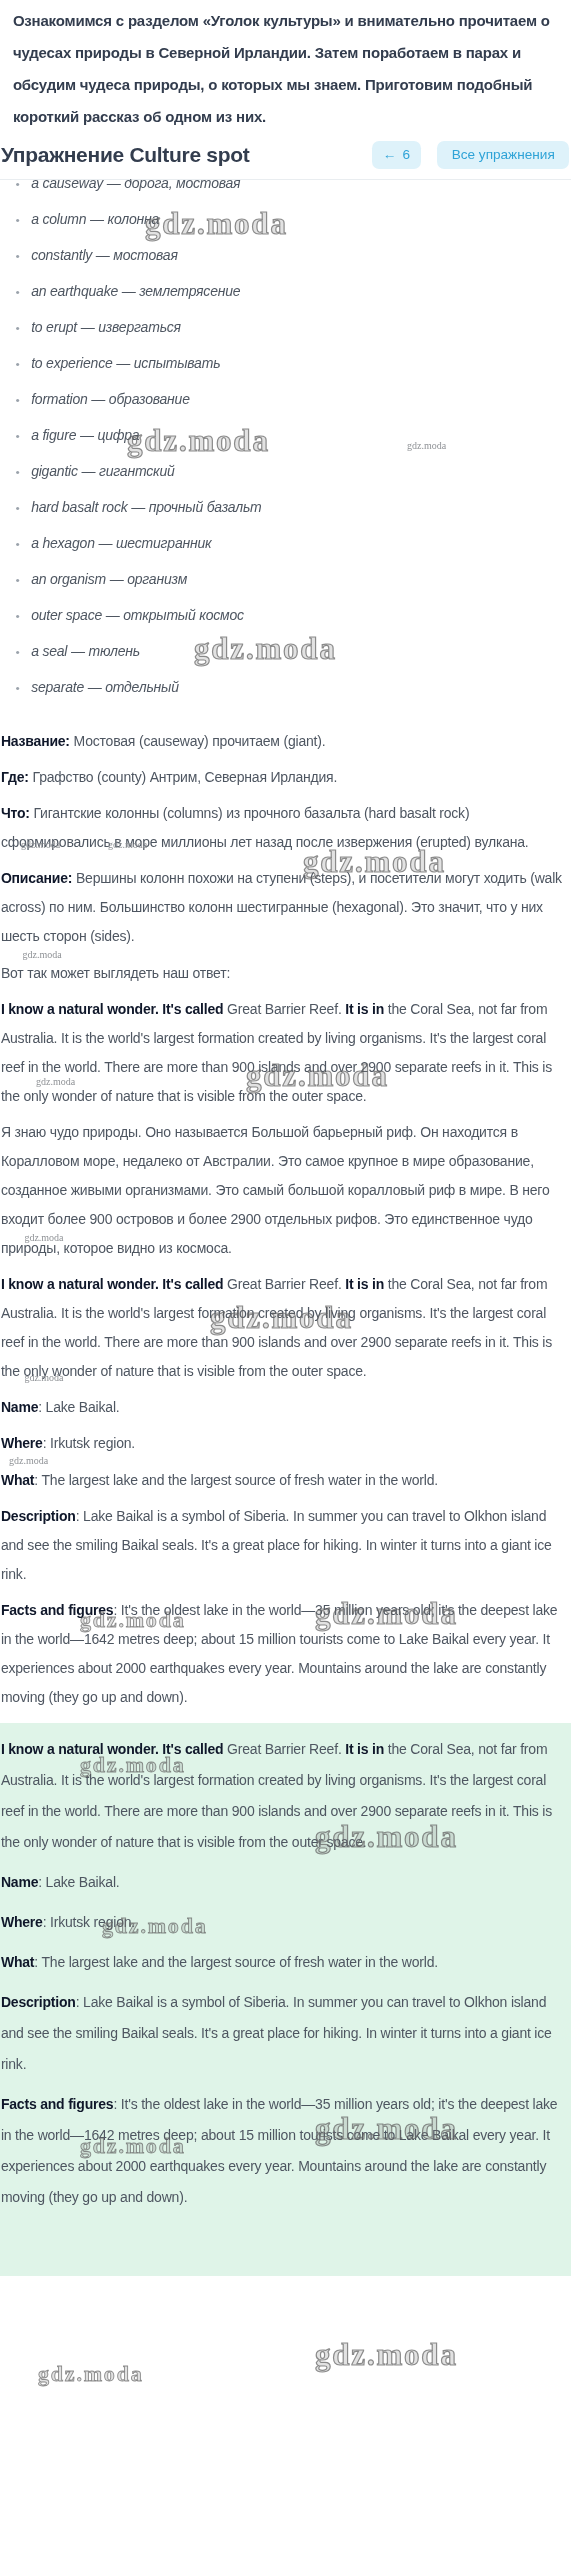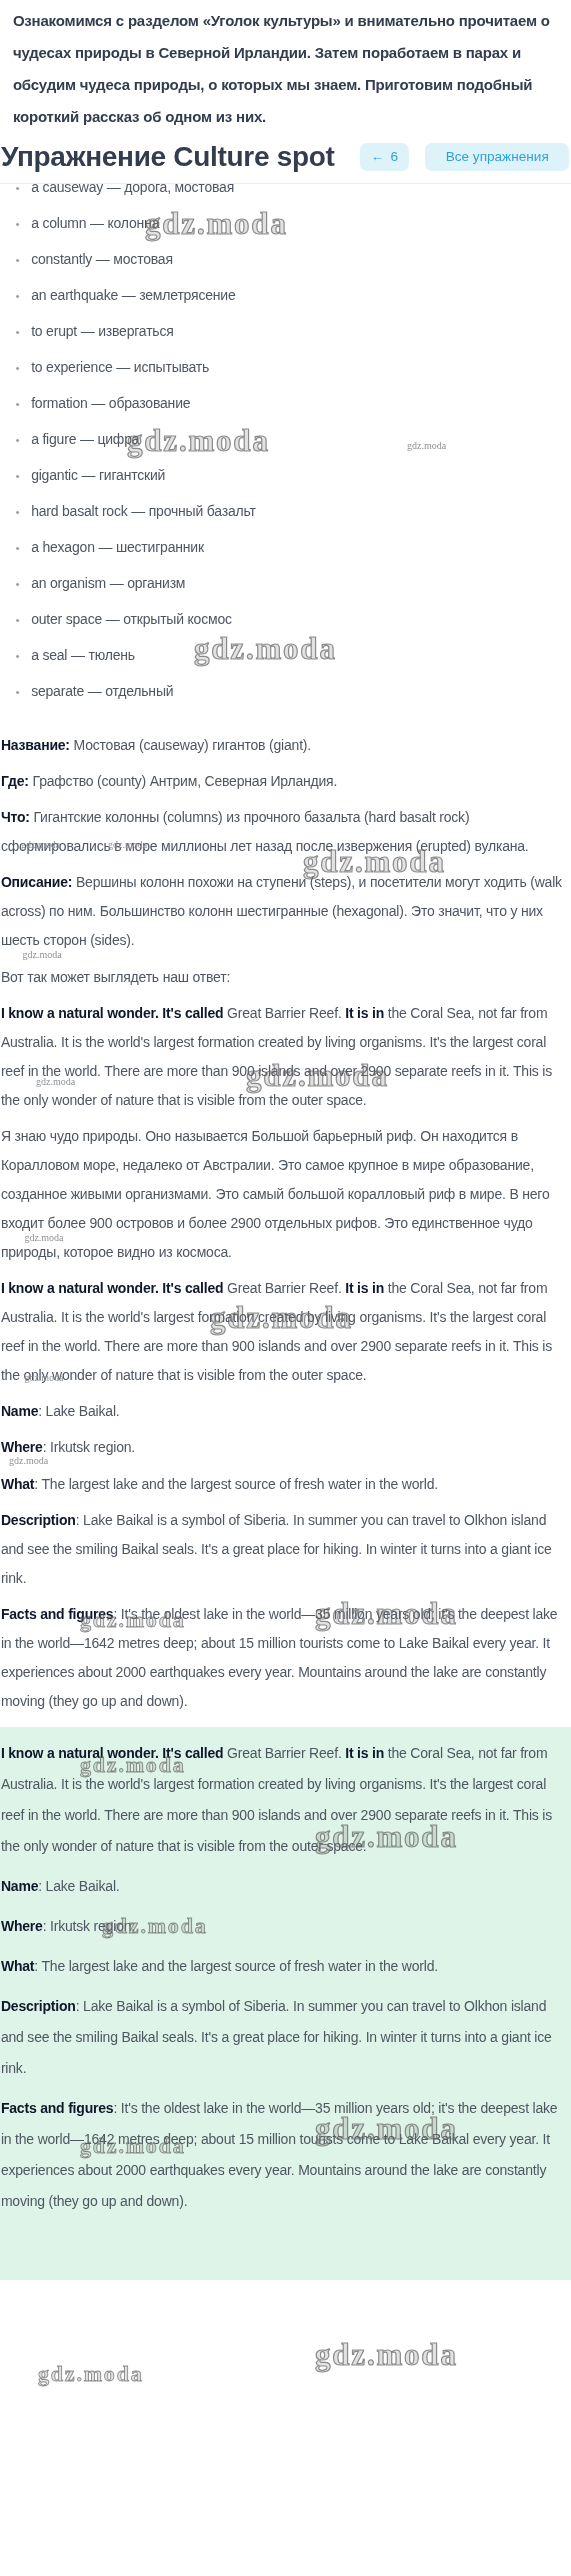--- a/index.html
+++ b/index.html
@@ -17,38 +17,38 @@
     font-size:15px;font-weight:bold;
     color:#333d4e;
     line-height:32px;letter-spacing:-0.2px;margin-left:12px;
   }
   
   .exercise-header{
     display:flex;align-items:center;justify-content:space-between;
     margin-top:7.2px;padding:0 1.8px 0 0.9px;
   }
   .exercise-title{
-    font-size:28px;font-weight:bold;color:#333d4e;letter-spacing:-0.3px;
+    font-size:21px;font-weight:bold;color:#333d4e;letter-spacing:-0.3px;
   }
   .header-buttons{display:flex;gap:16.3px;}
   .btn{
     background:#def2fa;color:#2fa3d7;
     border:none;border-radius:7.2px;
     font-family:inherit;font-size:13.6px;
     height:28px;display:flex;align-items:center;justify-content:center;
     cursor:pointer;white-space:nowrap;
   }
   .btn-back{width:49px;gap:6.3px;}
-  .btn-all{width:144px;}
+  .btn-all{width:132px;}
   .seam{height:0.9px;background:#e9edf0;margin-top:10px;}
   
   .vocab-clip{overflow:hidden;}
   ul.vocab{
     list-style:none;margin:-5.4px 0 12.7px 0;padding:0 0 0 15.4px;
-    font-size:14px;letter-spacing:-0.2px;
+    font-size:14px;letter-spacing:-0.2px;font-style:italic;
   }
   ul.vocab li{display:flex;align-items:baseline;height:36px;line-height:18px;}
   .dot{color:#9aa2ab;margin-right:11.8px;font-size:11.8px;}
   .dot::before{content:"\2022";}
   
   .para{
     margin:0 0.9px 7.2px 0.9px;
     font-size:14px;line-height:29px;letter-spacing:-0.2px;
   }
   .para b{color:#0f172a;}
@@ -177,21 +177,21 @@
           <span class="dot"></span>
           <span>a seal — тюлень</span>
         </li>
       <li>
           <span class="dot"></span>
           <span>separate — отдельный</span>
         </li>
     </ul>
   </div>
 
-  <p class="para"><b>Название:</b><span> Мостовая (causeway) гигантов (giant).</span></p>
+  <p class="para"><b>Название:</b><span> Мостовая (causeway) прочитаем (giant).</span></p>
   <p class="para"><b>Где:</b><span> Графство (county) Антрим, Северная Ирландия.</span></p>
   <p class="para"><b>Что:</b><span> Гигантские колонны (columns) из прочного базальта (hard basalt rock) сформировались в море миллионы лет назад после извержения (erupted) вулкана.</span></p>
   <p class="para"><b>Описание:</b><span> Вершины колонн похожи на ступени (steps), и посетители могут ходить (walk across) по ним. Большинство колонн шестигранные (hexagonal). Это значит, что у них шесть сторон (sides).</span></p>
 
   <p class="para">Вот так может выглядеть наш ответ:</p>
 
   <p class="para"><b>I know a natural wonder. It's called</b><span> Great Barrier Reef. </span><b>It is in</b><span> the Coral Sea, not far from Australia. It is the world's largest formation created by living organisms. It's the largest coral reef in the world. There are more than 900 islands and over 2900 separate reefs in it. This is the only wonder of nature that is visible from the outer space.</span></p>
 
   <p class="para">Я знаю чудо природы. Оно называется Большой барьерный риф. Он находится в Коралловом море, недалеко от Австралии. Это самое крупное в мире образование, созданное живыми организмами. Это самый большой коралловый риф в мире. В него входит более 900 островов и более 2900 отдельных рифов. Это единственное чудо природы, которое видно из космоса.</p>
 

